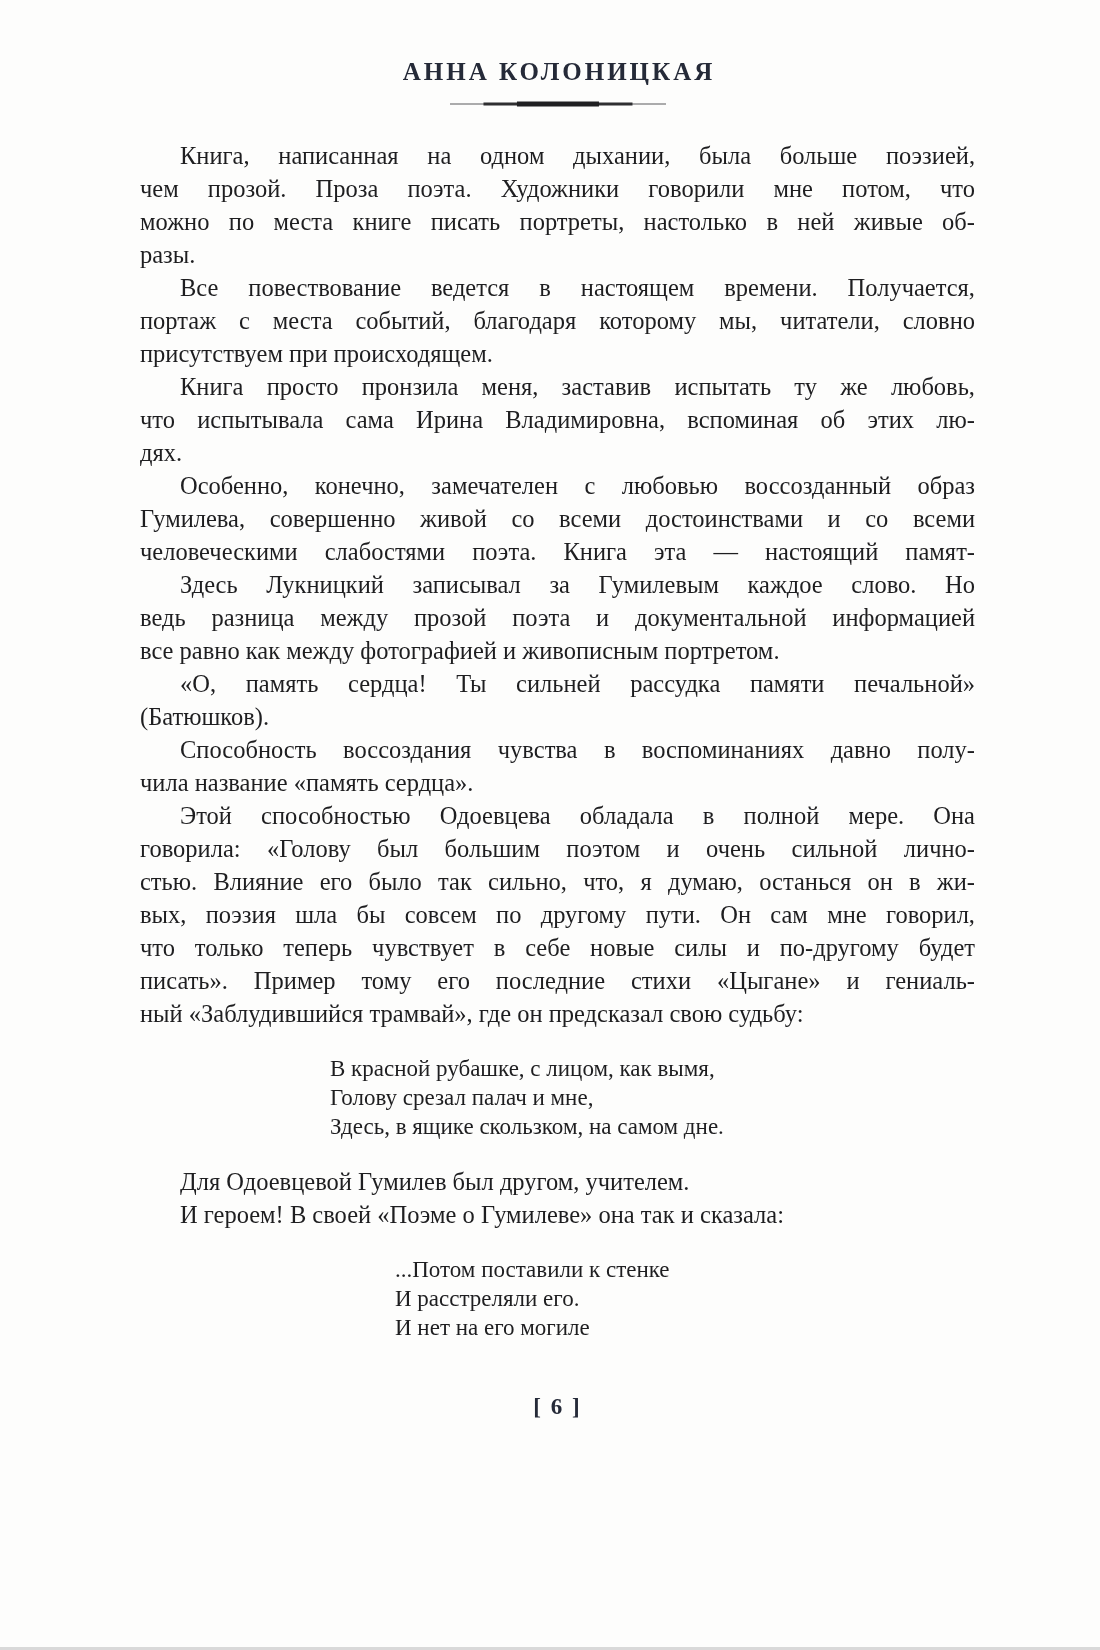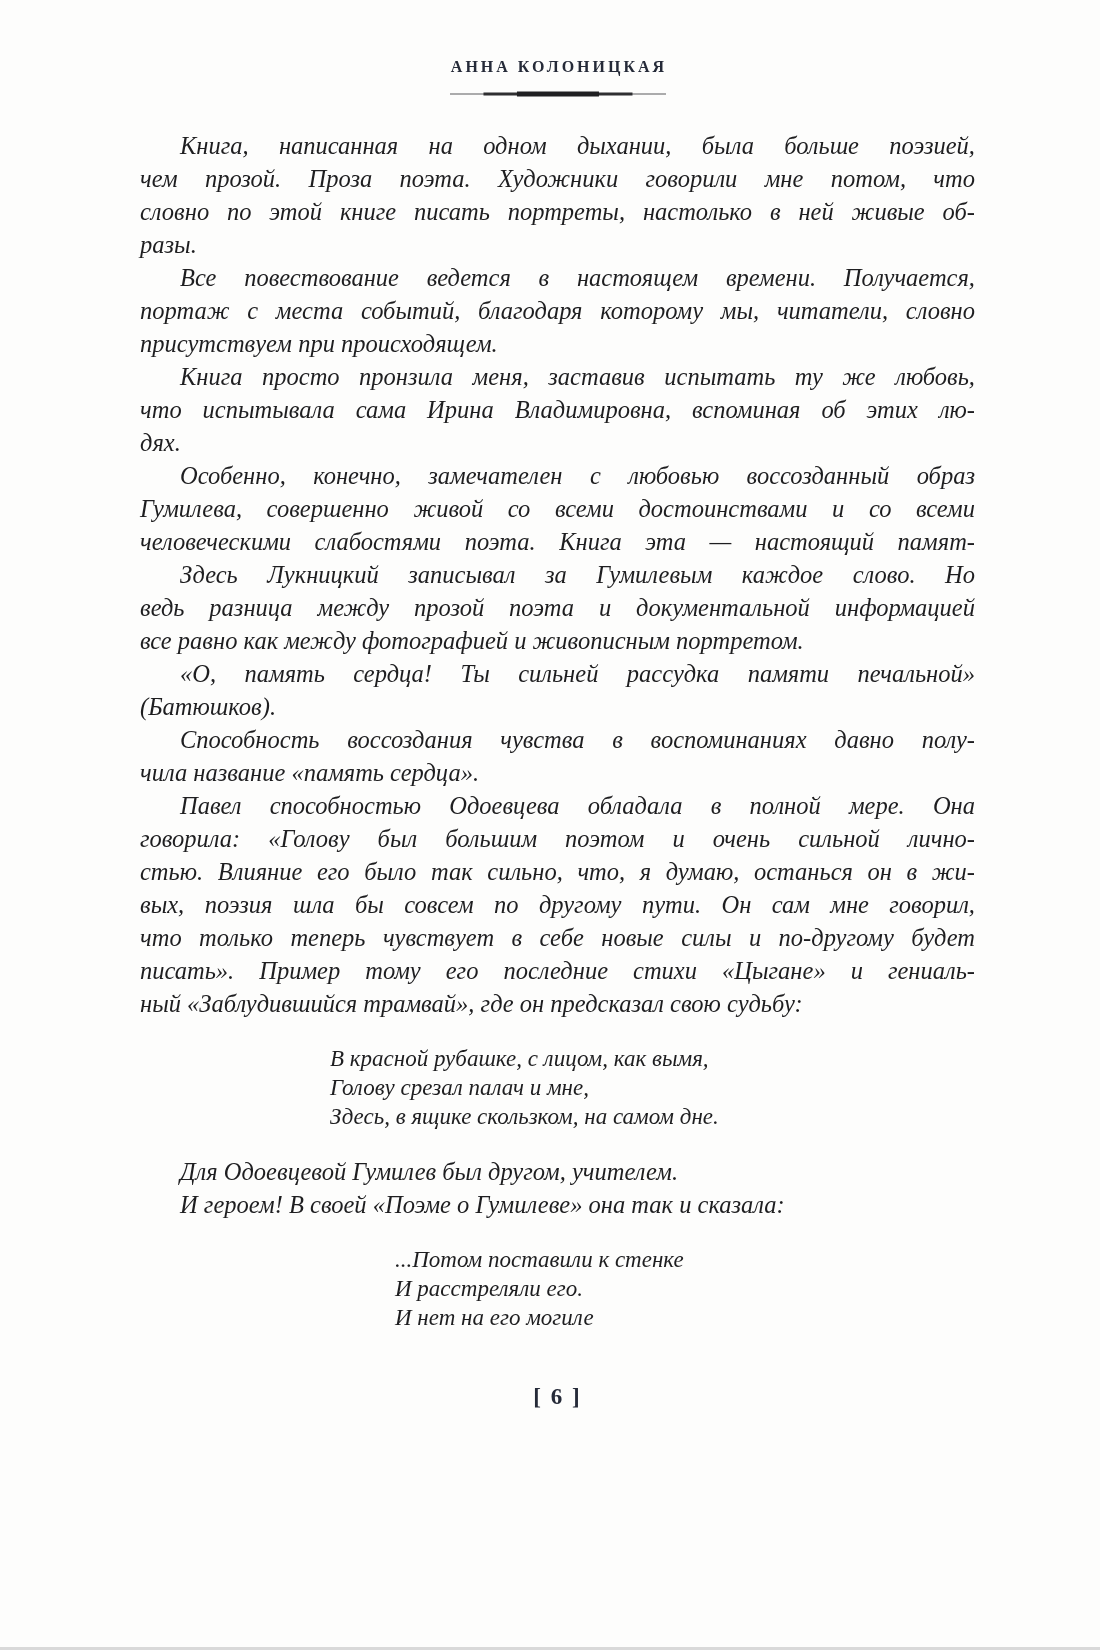--- a/index.html
+++ b/index.html
@@ -9,35 +9,35 @@
     overflow: hidden; position: relative;
     font-family: "Liberation Serif", "DejaVu Serif", serif;
     color: var(--text, #1e1e20);
     -webkit-font-smoothing: antialiased;
   }
   .page { padding: 58px 125px 0 140px; width: 835px; }
 
   
   .author-header {
     margin: 0; text-align: center;
-    font-size: 16px; font-weight: bold;
+    font-size: 25px; font-weight: bold;
     letter-spacing: 3px; padding-left: 3px;
     color: var(--header, #252a38);
   }
   .divider { position: relative; width: 216px; height: 7px; margin: 14px auto 0; }
   .divider .d {
     position: absolute; left: 50%; top: 50%;
     transform: translate(-50%, -50%); display: block;
   }
   .divider .d1 { width: 100%; height: 1px;  background: #5a5a5c; }
   .divider .d2 { width: 69%;  height: 3px;  background: #2f2f31; }
   .divider .d3 { width: 38%;  height: 5px;  background: #202022; }
 
   
-  .content { margin-top: 32px; font-size: 24.5px; line-height: 33px; font-style: italic; }
+  .content { margin-top: 32px; font-size: 24.5px; line-height: 33px; }
   .para { margin: 0; }
   .line { text-align: justify; text-align-last: justify; }
   .line.first { text-indent: 40px; }
   .line.last  { text-align: left; text-align-last: left; }
 
   
   .verse { font-size: 23px; line-height: 29px; margin: 24px 4px; }
   .verse .line { text-align: left; text-align-last: left; text-indent: 0; }
   .verse--a { margin-left: 190px; }
   .verse--b { margin-left: 255px; }
@@ -66,21 +66,21 @@
       <span class="d d2"></span>
       <span class="d d3"></span>
     </div>
   </header>
 
   <main class="content">
 
   <div class="para">
         <div class="line first">Книга, написанная на одном дыхании, была больше поэзией,</div>
         <div class="line">чем прозой. Проза поэта. Художники говорили мне потом, что</div>
-        <div class="line">словно по этой книге писать портреты, настолько в ней живые об-</div>
+        <div class="line">можно по места книге писать портреты, настолько в ней живые об-</div>
         <div class="line last">разы.</div>
       </div>
       <div class="para">
         <div class="line first">Все повествование ведется в настоящем времени. Получается,</div>
         <div class="line">портаж с места событий, благодаря которому мы, читатели, словно</div>
         <div class="line last">присутствуем при происходящем.</div>
       </div>
       <div class="para">
         <div class="line first">Книга просто пронзила меня, заставив испытать ту же любовь,</div>
         <div class="line">что испытывала сама Ирина Владимировна, вспоминая об этих лю-</div>
@@ -98,21 +98,21 @@
       </div>
       <div class="para">
         <div class="line first">«О, память сердца! Ты сильней рассудка памяти печальной»</div>
         <div class="line last">(Батюшков).</div>
       </div>
       <div class="para">
         <div class="line first">Способность воссоздания чувства в воспоминаниях давно полу-</div>
         <div class="line last">чила название «память сердца».</div>
       </div>
       <div class="para">
-        <div class="line first">Павел способностью Одоевцева обладала в полной мере. Она</div>
+        <div class="line first">Этой способностью Одоевцева обладала в полной мере. Она</div>
         <div class="line">говорила: «Голову был большим поэтом и очень сильной лично-</div>
         <div class="line">стью. Влияние его было так сильно, что, я думаю, останься он в жи-</div>
         <div class="line">вых, поэзия шла бы совсем по другому пути. Он сам мне говорил,</div>
         <div class="line">что только теперь чувствует в себе новые силы и по-другому будет</div>
         <div class="line">писать». Пример тому его последние стихи «Цыгане» и гениаль-</div>
         <div class="line last">ный «Заблудившийся трамвай», где он предсказал свою судьбу:</div>
       </div>
       <div class="verse verse--a">
         <div class="line">В красной рубашке, с лицом, как вымя,</div>
         <div class="line">Голову срезал палач и мне,</div>

